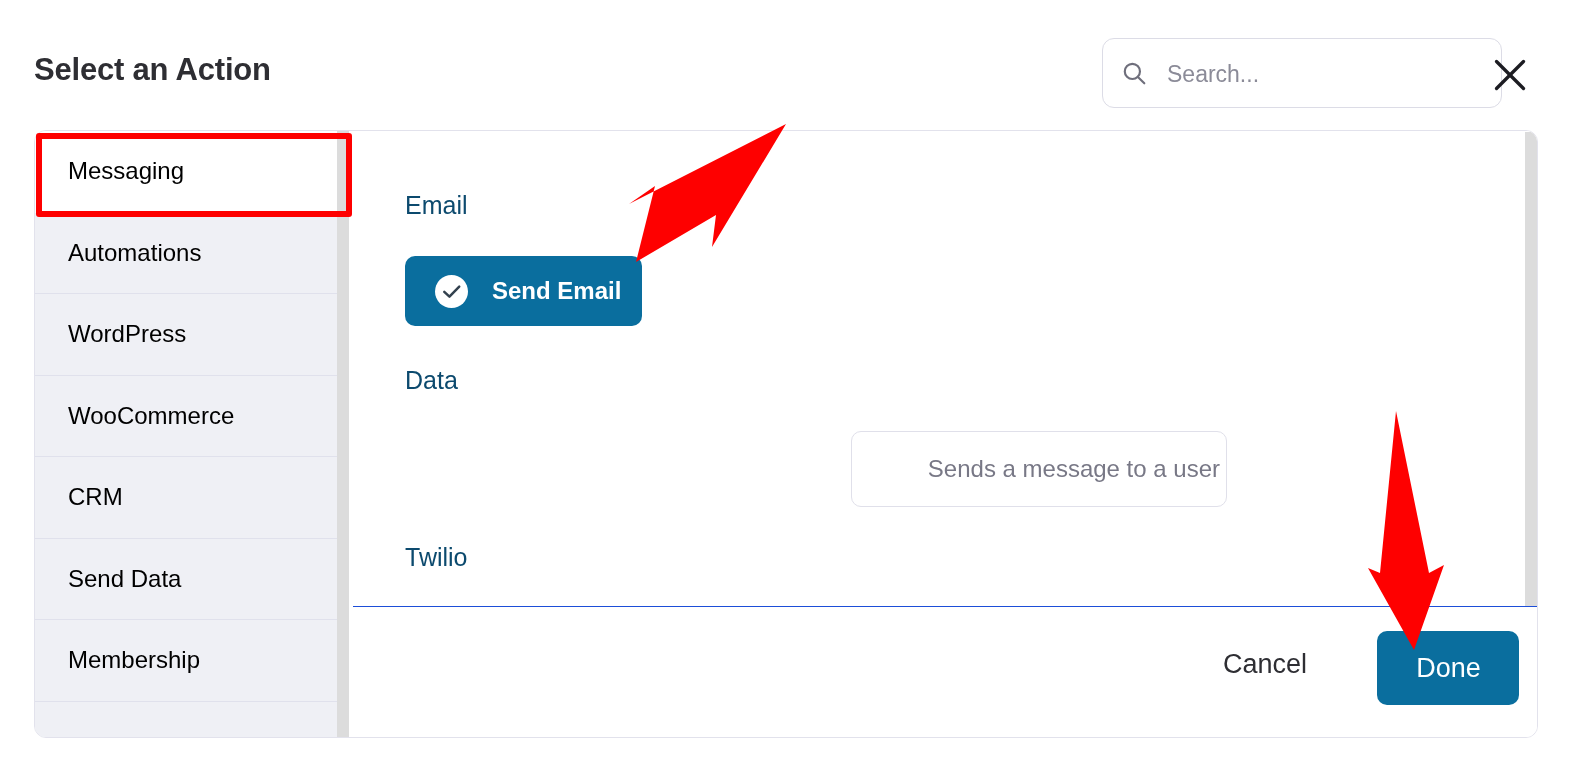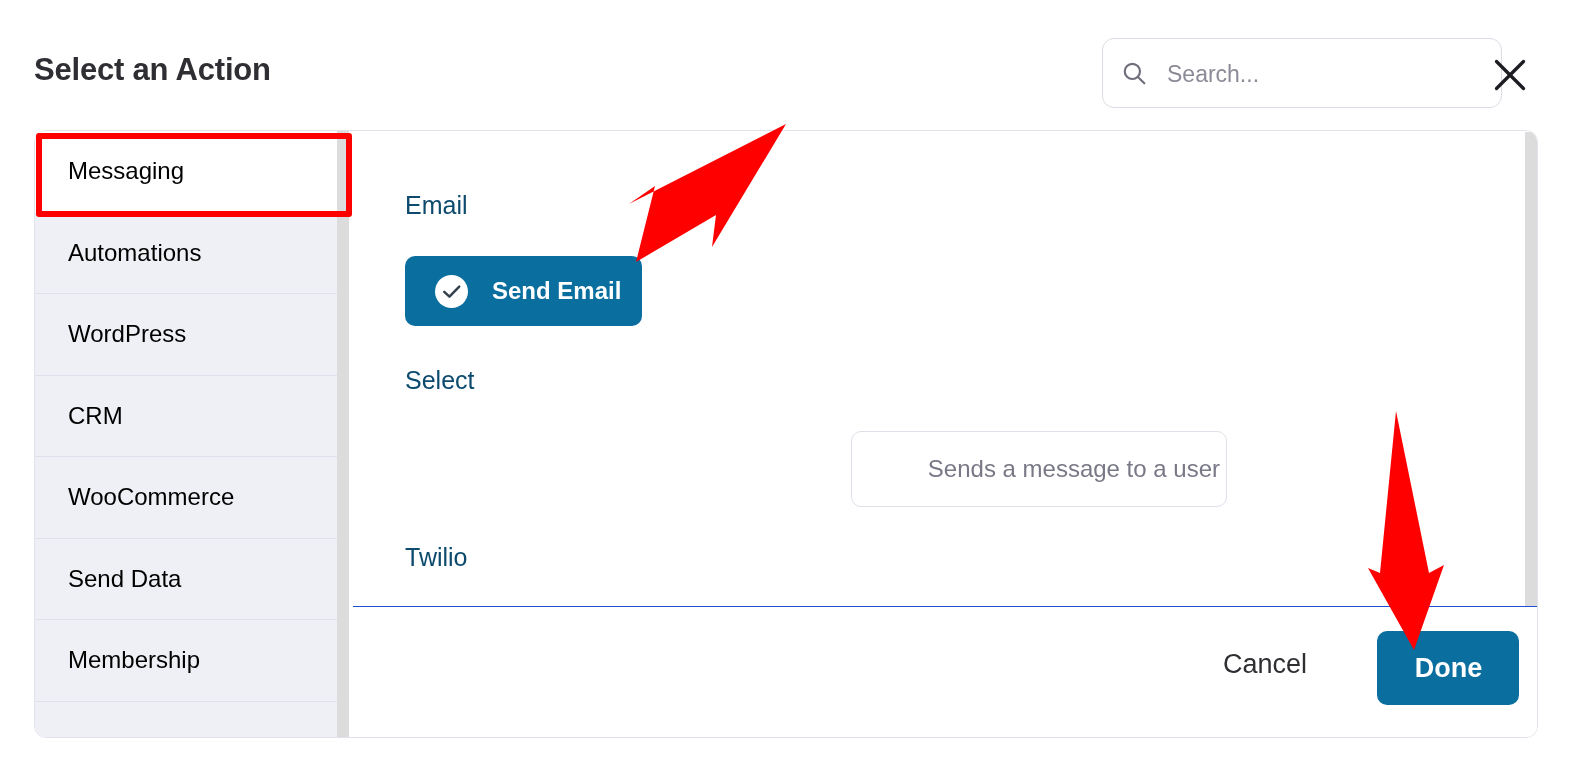--- a/index.html
+++ b/index.html
@@ -247,21 +247,21 @@
     position: absolute;
     left: 1024px;
     top: 24px;
     width: 142px;
     height: 74px;
     background: #0a6e9e;
     border: none;
     border-radius: 10px;
     font-family: "Liberation Sans", sans-serif;
     font-size: 27px;
-    font-weight: 700;
+    font-weight: 400;
     color: #ffffff;
     cursor: pointer;
     white-space: nowrap;
     padding-left: 7px;
   }
 
   
   .anno-layer {
     position: absolute;
     left: 0; top: 0;
@@ -308,24 +308,24 @@
       <div class="side-item active">
         <span>Messaging</span>
       </div>
       <div class="side-item">
         <span>Automations</span>
       </div>
       <div class="side-item">
         <span>WordPress</span>
       </div>
       <div class="side-item">
+        <span>WooCommerce</span>
+      </div>
+      <div class="side-item">
         <span>CRM</span>
-      </div>
-      <div class="side-item">
-        <span>WooCommerce</span>
       </div>
       <div class="side-item">
         <span>Send Data</span>
       </div>
       <div class="side-item">
         <span>Membership</span>
       </div>
       <div class="side-item">
         <span></span>
       </div>
@@ -337,21 +337,21 @@
       <div class="section-title t-email">Email</div>
 
       <button class="btn-primary-action">
         <svg class="check-circle" viewBox="0 0 32 32">
           <circle cx="16" cy="16" r="16" fill="#ffffff"></circle>
           <path d="M9 16.3 L14 21 L23.5 11.2" stroke="#33414e" stroke-width="2.4" fill="none" stroke-linecap="round" stroke-linejoin="round"></path>
         </svg>
         <span class="label">Send Email</span>
       </button>
 
-      <div class="section-title t-slack">Select</div>
+      <div class="section-title t-slack">Data</div>
 
 
       <button class="outline-btn slack-b">
         <span>Sends a message to a user</span>
       </button>
 
       <div class="section-title t-twilio">Twilio</div>
     </div>
     <div class="content-scroll-track"></div>
 

